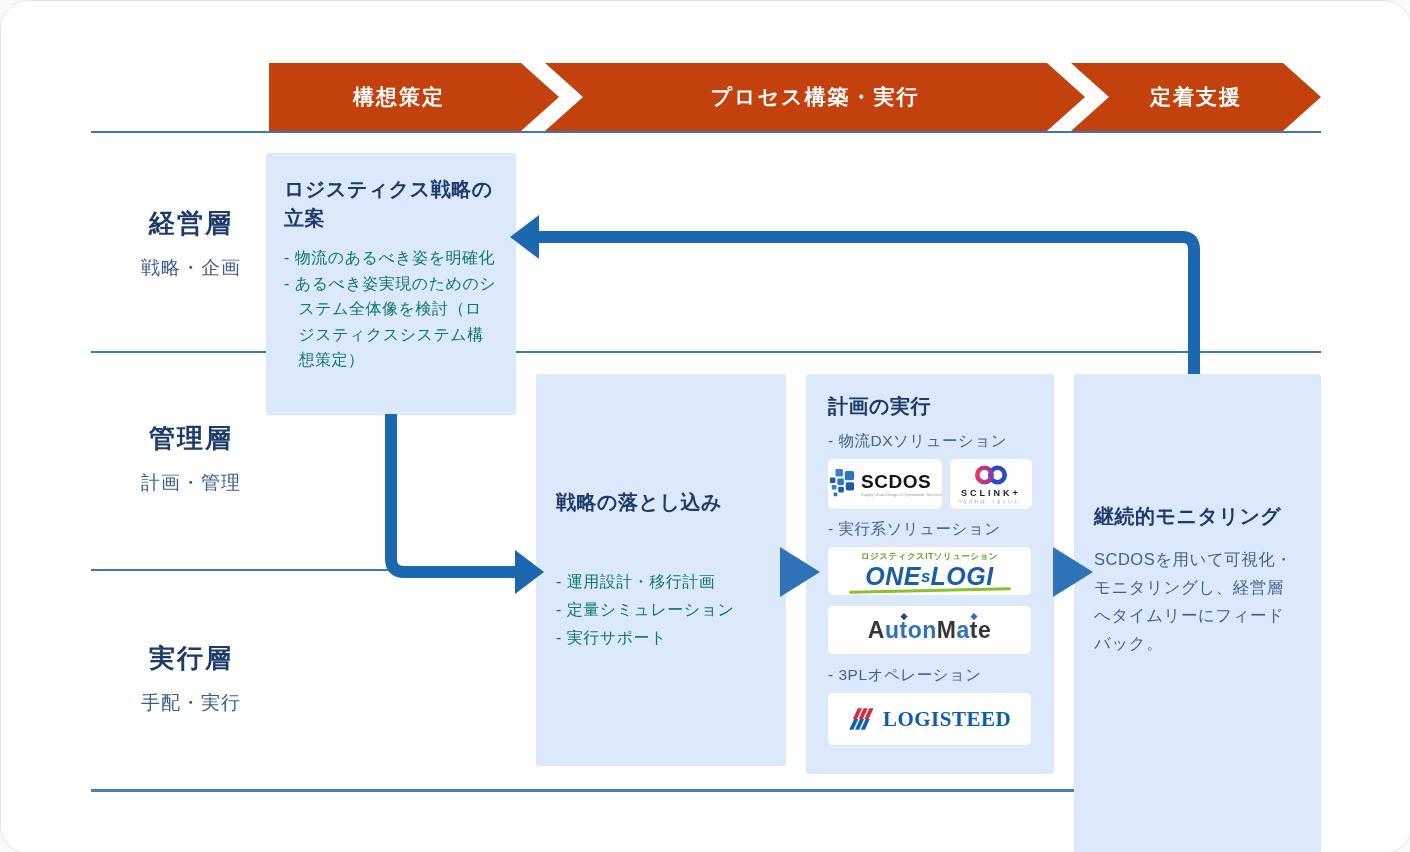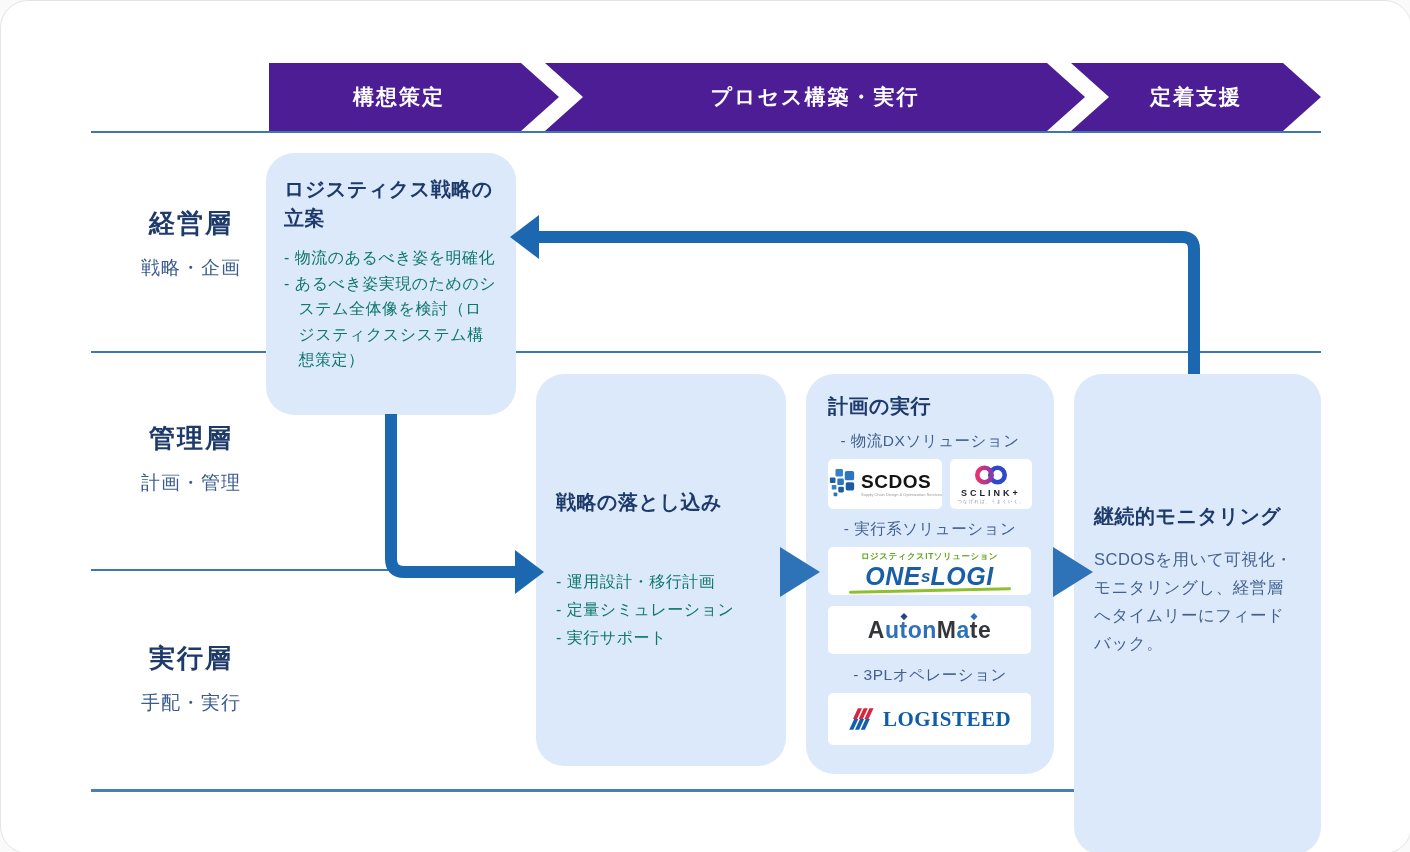--- a/index.html
+++ b/index.html
@@ -2,47 +2,47 @@
 <html lang="ja"><head>
 <meta charset="utf-8">
 <style>
   html,body{margin:0;padding:0;background:#fafafa;}
   .stage{
     position:relative;width:1410px;height:852px;background:#ffffff;
     border-radius:28px;border:1px solid #e4e4e4;overflow:hidden;
     font-family:"Liberation Sans","DejaVu Sans",sans-serif;
   }
   
-  .chev{position:absolute;top:62px;height:68px;background:#4c1d95;
+  .chev{position:absolute;top:62px;height:68px;background:#c2410c;
         display:flex;align-items:center;justify-content:center;}
   .chev1{left:268px;width:290px;clip-path:polygon(0 0,252px 0,290px 34px,252px 68px,0 68px);padding-right:30px;box-sizing:border-box;}
   .chev2{left:544px;width:540px;clip-path:polygon(0 0,502px 0,540px 34px,502px 68px,0 68px,38px 34px);}
   .chev3{left:1070px;width:250px;clip-path:polygon(0 0,212px 0,250px 34px,212px 68px,0 68px,38px 34px);}
   .chev span{color:#fff;font-size:21px;font-weight:700;letter-spacing:2px;}
   
   .rule{position:absolute;left:90px;width:1230px;height:2px;background:#3E76B2;z-index:0;}
   .rule1{top:130px;} .rule2{top:350px;} .rule3{top:568px;} .rule4{top:788px;height:3px;background:#4A7EB5;}
   
   .tier{position:absolute;left:90px;width:200px;text-align:center;z-index:1;}
   .tier .t{font-size:26px;font-weight:700;color:#1D3A6B;letter-spacing:2px;}
   .tier .s{font-size:19px;color:#3A5B8C;margin-top:14px;letter-spacing:1px;}
   .tier1{top:205px;} .tier2{top:420px;} .tier3{top:640px;}
   
-  .bluebox{position:absolute;background:#DBE9FA;border-radius:28px;box-sizing:border-box;z-index:1;}
+  .bluebox{position:absolute;background:#DBE9FA;border-radius:3px;box-sizing:border-box;z-index:1;}
   .bluebox .bt{font-size:20px;font-weight:700;color:#1D3A6B;line-height:1.45;letter-spacing:.5px;}
   .bullets{margin-top:12px;}
   .bullet{font-size:16px;line-height:1.6;color:#0f766e;letter-spacing:.5px;
           text-indent:-.9em;padding-left:.9em;}
   .box1{left:265px;top:152px;width:250px;height:262px;padding:22px 18px;}
   .box2{left:535px;top:373px;width:250px;height:392px;padding:0 20px;display:flex;flex-direction:column;justify-content:center;gap:39px;}
   .box2 .bullet{line-height:1.75;}
   .box3{left:805px;top:373px;width:248px;height:400px;padding:18px 22px;}
   .box4{left:1073px;top:373px;width:247px;height:481px;padding:128px 20px 0;}
   .box4 .body{margin-top:14px;font-size:16.5px;line-height:1.7;color:#42618F;letter-spacing:.5px;}
-  .grouplabel{font-size:15.5px;color:#42618F;letter-spacing:.5px;margin:10px 0 7px;text-indent:-.8em;padding-left:.8em;text-align:center;}
+  .grouplabel{font-size:15.5px;color:#42618F;letter-spacing:.5px;margin:10px 0 7px;text-indent:-.8em;padding-left:.8em;}
   .box3 .bt{margin-bottom:2px;}
   
   .lcard{background:#fff;border-radius:5px;display:flex;align-items:center;justify-content:center;overflow:hidden;}
   .lrow{display:flex;gap:8px;}
   .scdos-card{width:114px;height:50px;gap:5px;}
   .sclink-card{width:82px;height:50px;flex-direction:column;}
   .wide{width:203px;margin-bottom:11px;}
   .oneslogi-card{height:48px;flex-direction:column;}
   .autonmate-card{height:48px;}
   .logisteed-card{height:52px;gap:7px;}

